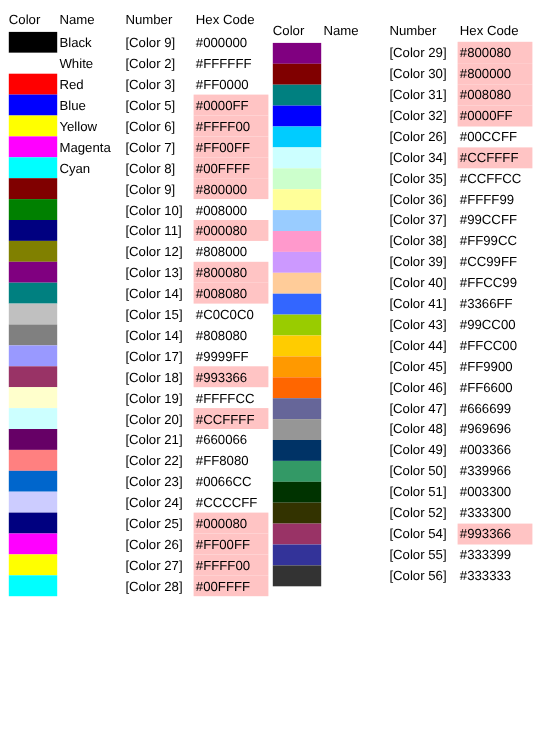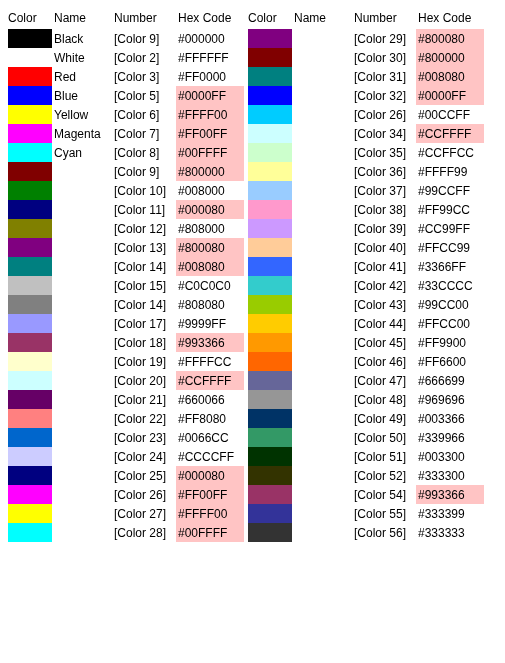--- a/index.html
+++ b/index.html
@@ -391,28 +391,20 @@
         <tr>
           <td class="sw">
             <span class="swatch" style="background: rgb(51, 102, 255);"></span>
           </td>
           <td class="name-col"></td>
           <td class="num-col">[Color 41]</td>
           <td class="hex-col">#3366FF</td>
         </tr>
         <tr>
           <td class="sw">
-            <span class="swatch" style="background: rgb(51, 204, 204);"></span>
-          </td>
-          <td class="name-col"></td>
-          <td class="num-col">[Color 42]</td>
-          <td class="hex-col">#33CCCC</td>
-        </tr>
-        <tr>
-          <td class="sw">
             <span class="swatch" style="background: rgb(153, 204, 0);"></span>
           </td>
           <td class="name-col"></td>
           <td class="num-col">[Color 43]</td>
           <td class="hex-col">#99CC00</td>
         </tr>
         <tr>
           <td class="sw">
             <span class="swatch" style="background: rgb(255, 204, 0);"></span>
           </td>

